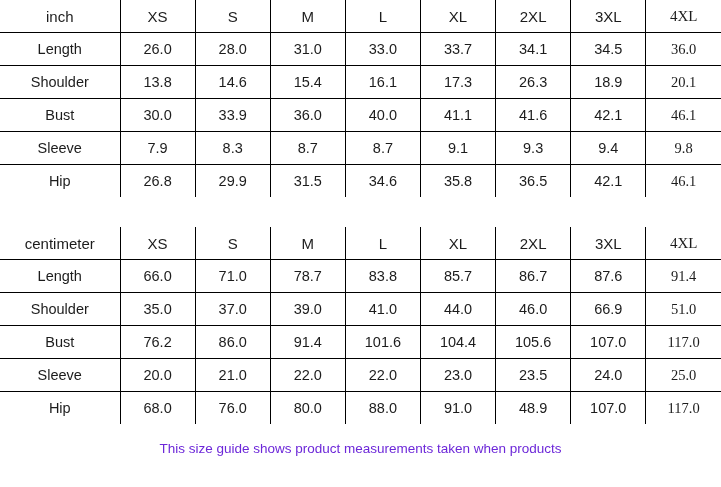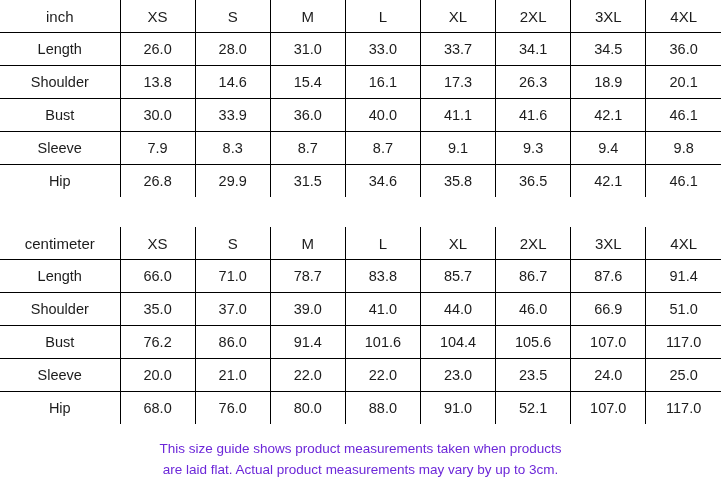--- a/index.html
+++ b/index.html
@@ -44,20 +44,21 @@
   }
   table.sizes td.unit-cell {
     font-size: 15.5px;
   }
   
   table.sizes td.edge-left {
     border-left: none;
   }
   table.sizes td.edge-right {
     border-right: none;
+    font-family: Liberation Serif, serif;
   }
   
   table.sizes tr.head-row td {
     border-top: none;
   }
   table.sizes tr.last-row td {
     border-bottom: none;
     margin-top: 15px;
   }
   .gap-block {
@@ -230,25 +231,24 @@
         <td>24.0</td>
         <td class="edge-right">25.0</td>
       </tr>
       <tr class="last-row">
         <td class="edge-left">Hip</td>
         <td>68.0</td>
         <td>76.0</td>
         <td>80.0</td>
         <td>88.0</td>
         <td>91.0</td>
-        <td>52.1</td>
+        <td>48.9</td>
         <td>107.0</td>
         <td class="edge-right">117.0</td>
       </tr>
     </tbody>
   </table>
 
   <div class="note">
     <div>This size guide shows product measurements taken when products</div>
-    <div>are laid flat. Actual product measurements may vary by up to 3cm.</div>
   </div>
 
 </div>
 
 </body></html>

